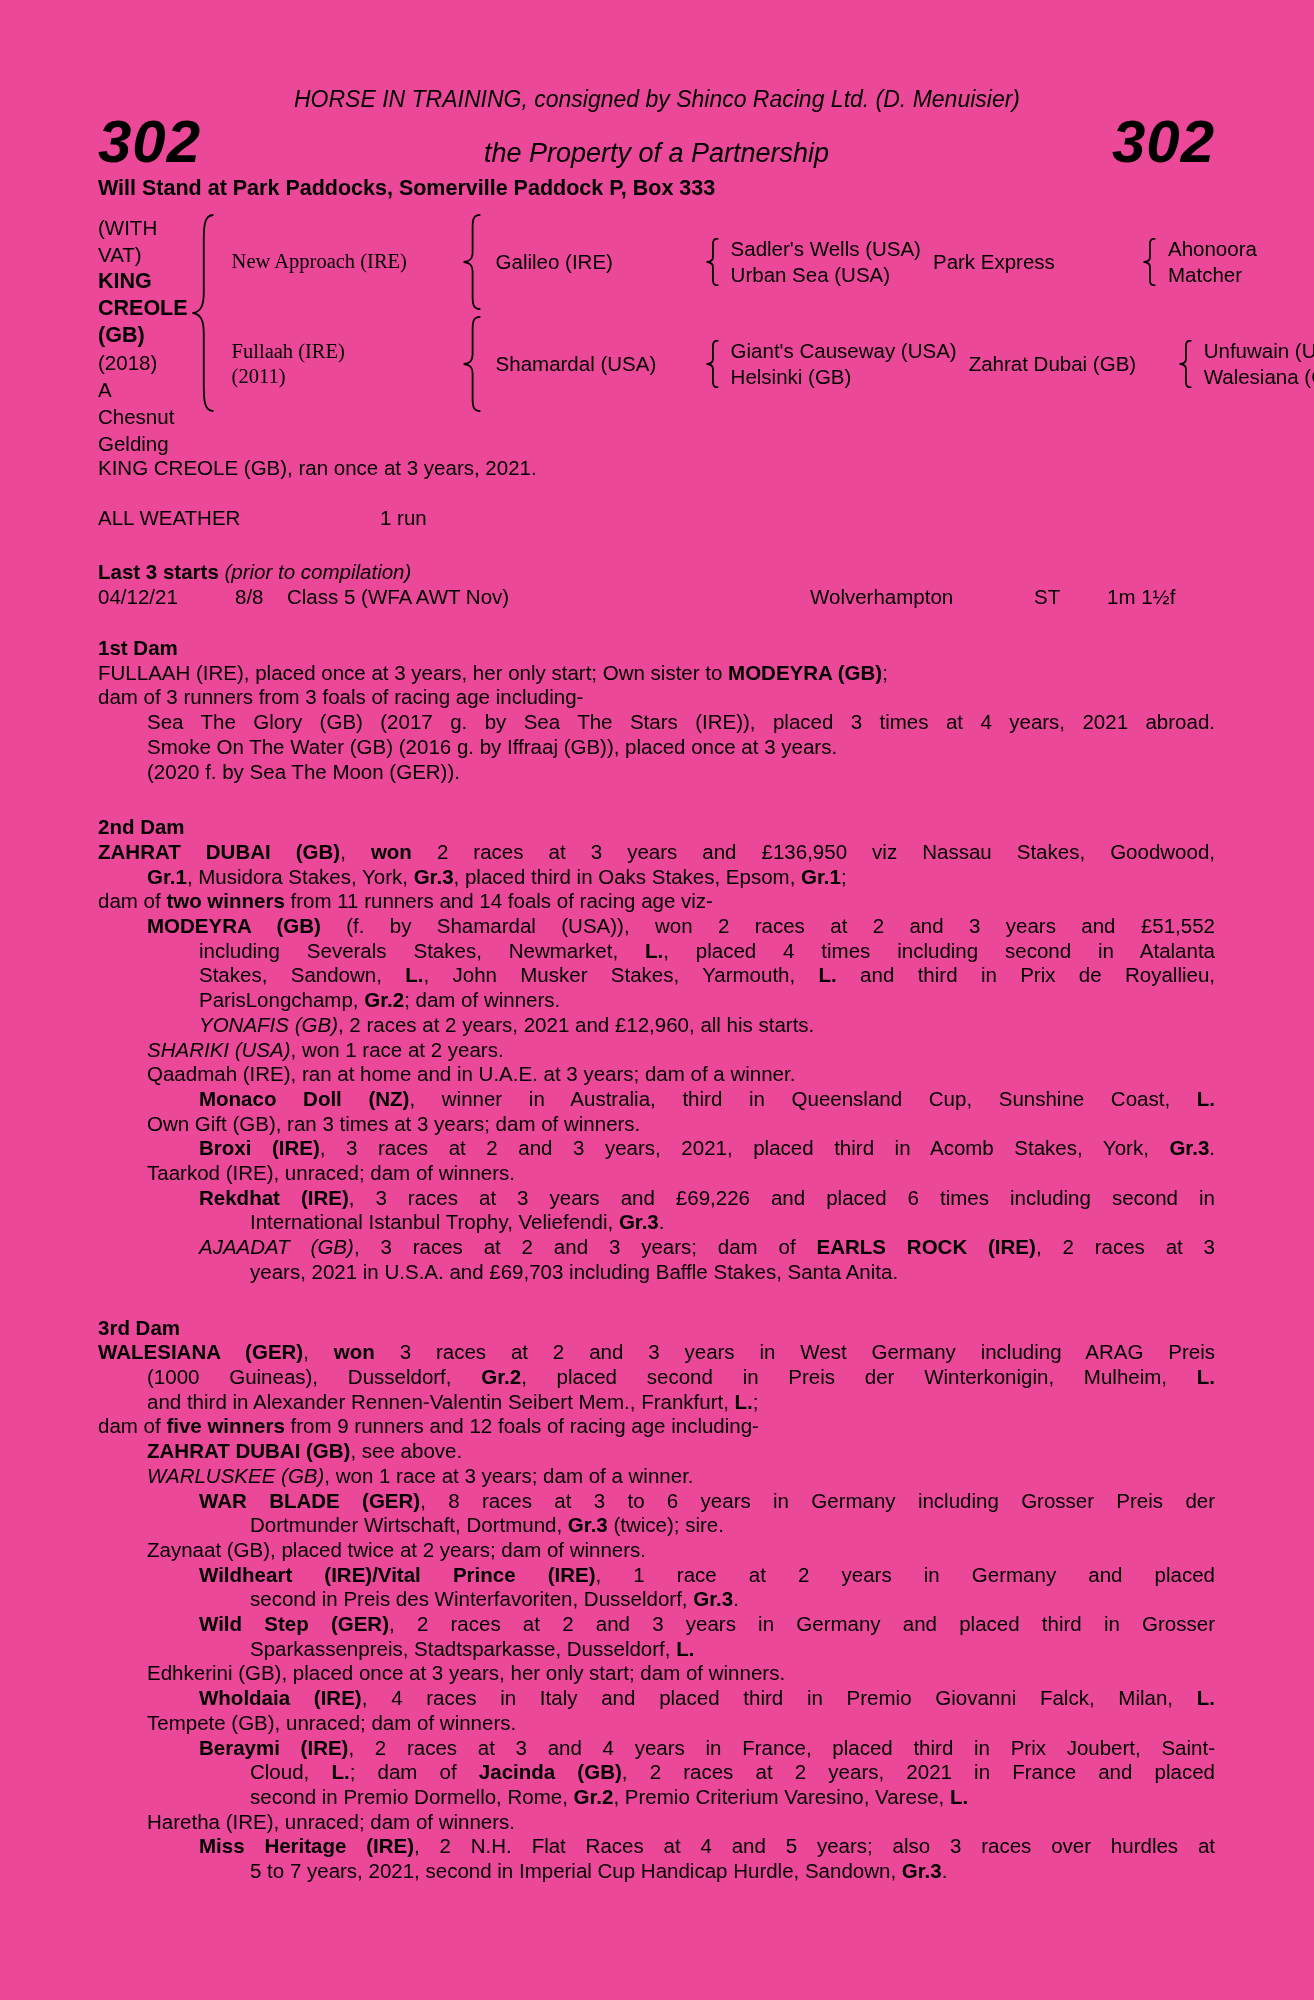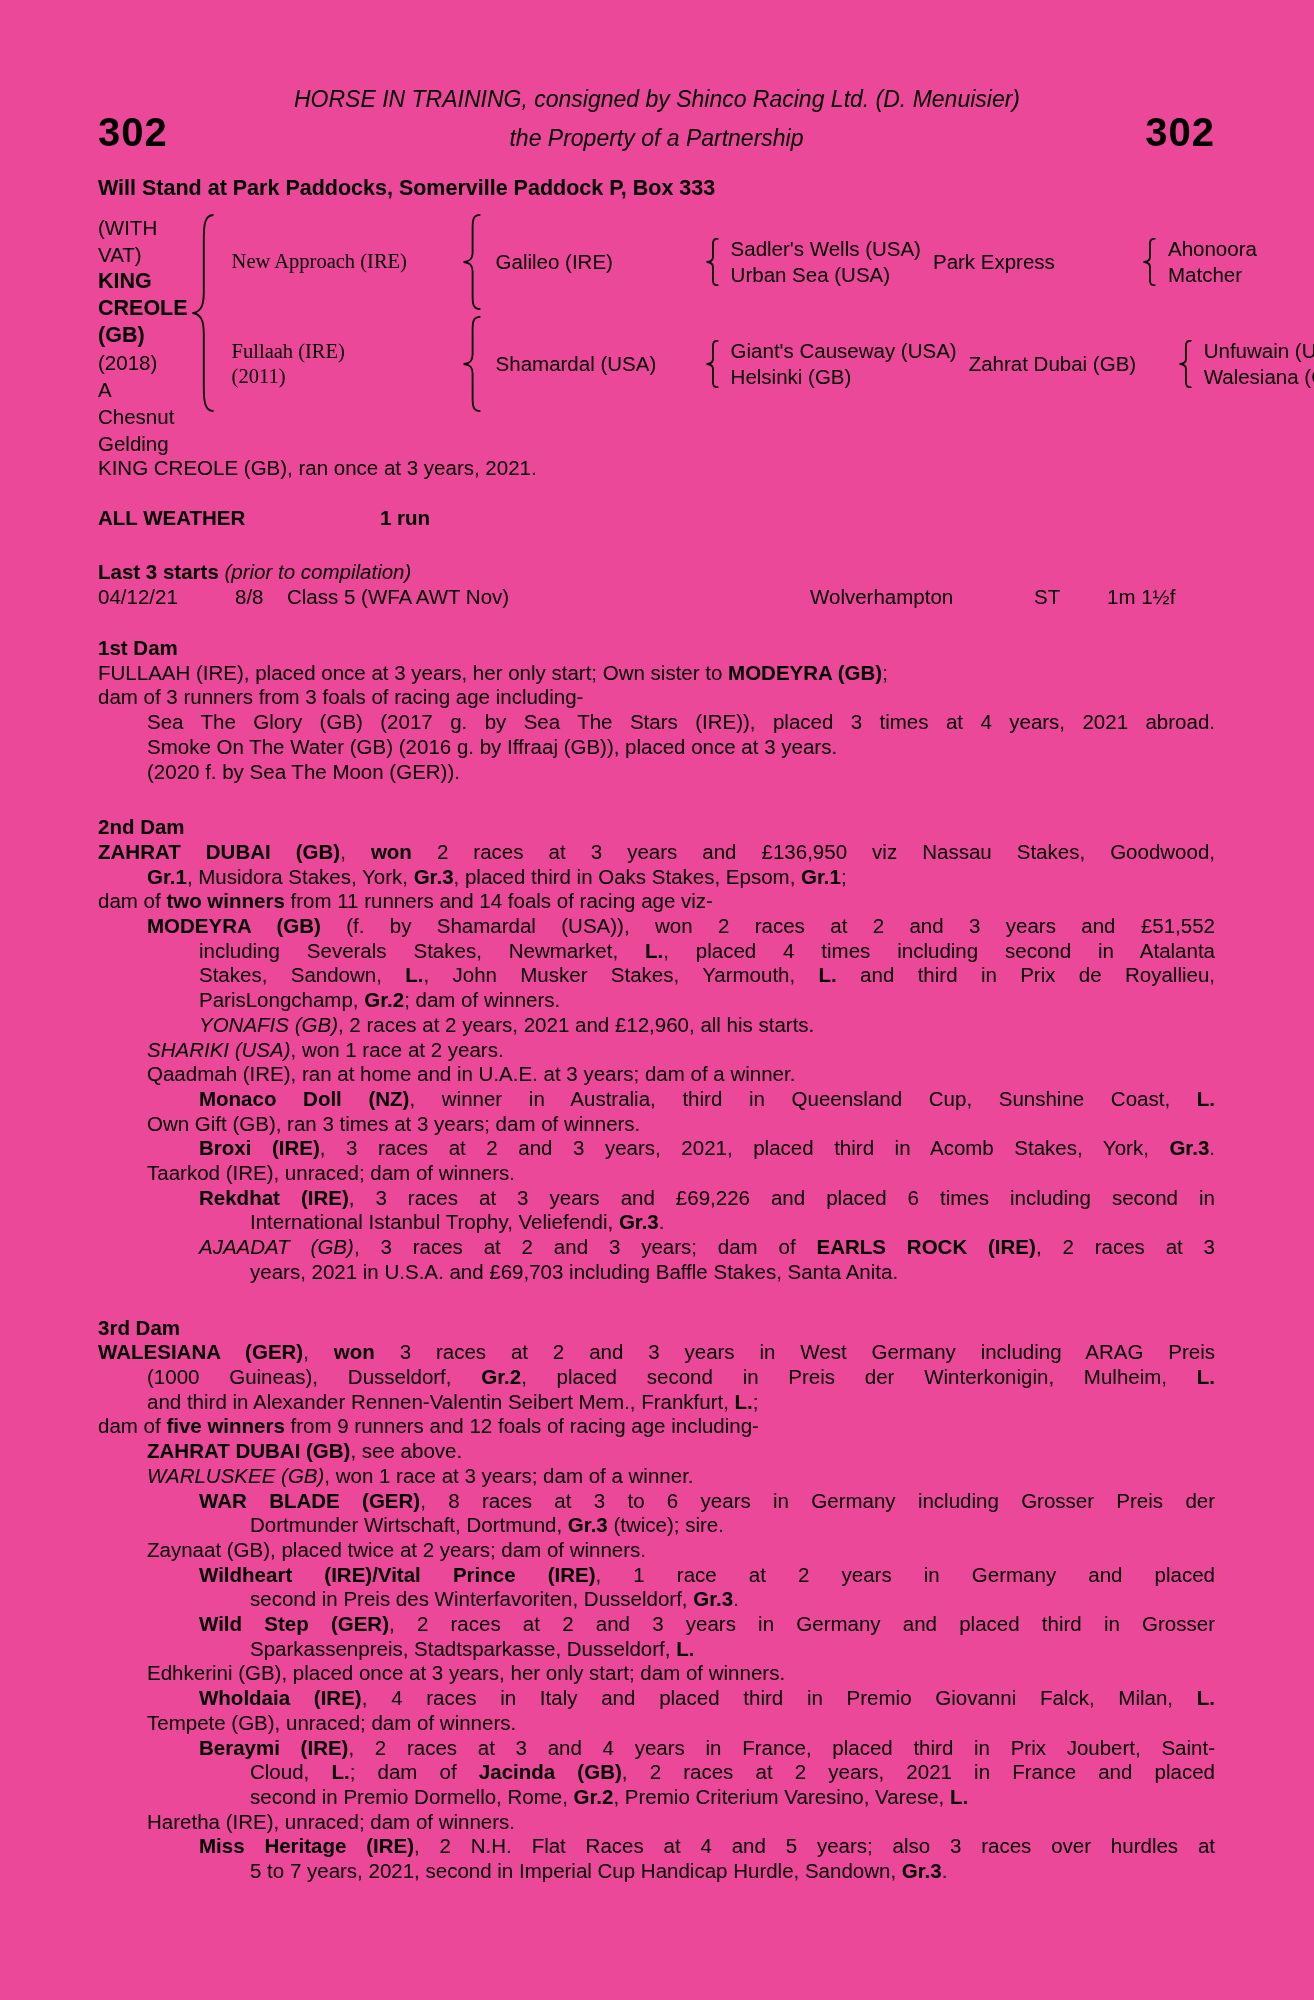--- a/index.html
+++ b/index.html
@@ -15,22 +15,22 @@
 
   
   .consignor-line {
     position:absolute; top:86px; left:0; right:0;
     text-align:center; font-style:italic; font-size:23px; white-space:nowrap;
   }
   .lot-row {
     position:absolute; top:112px; left:98px; right:99px; height:48px;
     display:flex; justify-content:space-between; align-items:baseline;
   }
-  .lot-number { font-weight:bold; font-size:40px; line-height:1; letter-spacing:1px; }
-  .property-line { font-style:italic; font-size:23px;text-align:center; }
+  .lot-number { font-weight:bold; font-size:60px; line-height:1; letter-spacing:1px;font-style:italic; }
+  .property-line { font-style:italic; font-size:27px;text-align:center; }
   .stand-line {
     position:absolute; top:176px; left:98px;
     font-weight:bold; font-size:21.5px;
   }
 
   
   .tree {
     position:absolute; top:205px; left:98px; right:99px; height:215px;
     display:flex; align-items:center;
   }
@@ -44,21 +44,21 @@
   .gen1 { flex:1; display:flex; flex-direction:column; gap:6px; }
   .gen1-item { display:flex; align-items:center; }
   .gen1-label { width:228px; padding-left:14px; line-height:25px;font-family:Liberation Serif, serif; }
   .gen2 { flex:1; display:flex; flex-direction:row; }
   .gen2-item { display:flex; align-items:center; height:52px; }
   .gen2-label { width:208px; padding-left:12px; }
   .gen3 { flex:1; line-height:26px; padding-left:10px; white-space:nowrap; }
 
   
   .race-summary { position:absolute; top:456px; left:98px; }
-  .aw-row { position:absolute; top:506px; left:98px; right:99px;font-weight:bold; }
+  .aw-row { position:absolute; top:506px; left:98px; right:99px; }
   .aw-runs { position:absolute; left:282px; top:0; }
   .last-row { position:absolute; top:560px; left:98px; }
   .race-line { position:absolute; top:585px; left:98px; right:99px; height:25px; }
   .rc { position:absolute; top:0; white-space:nowrap; }
   .rc-date { left:0; }  .rc-pos { left:137px; } .rc-race { left:189px; }
   .rc-course { left:712px; } .rc-going { left:936px; } .rc-dist { left:1009px; }
 
   
   #dam-sections { position:absolute; top:636px; left:98px; width:1117px; }
   .section { margin-bottom:31px; }

